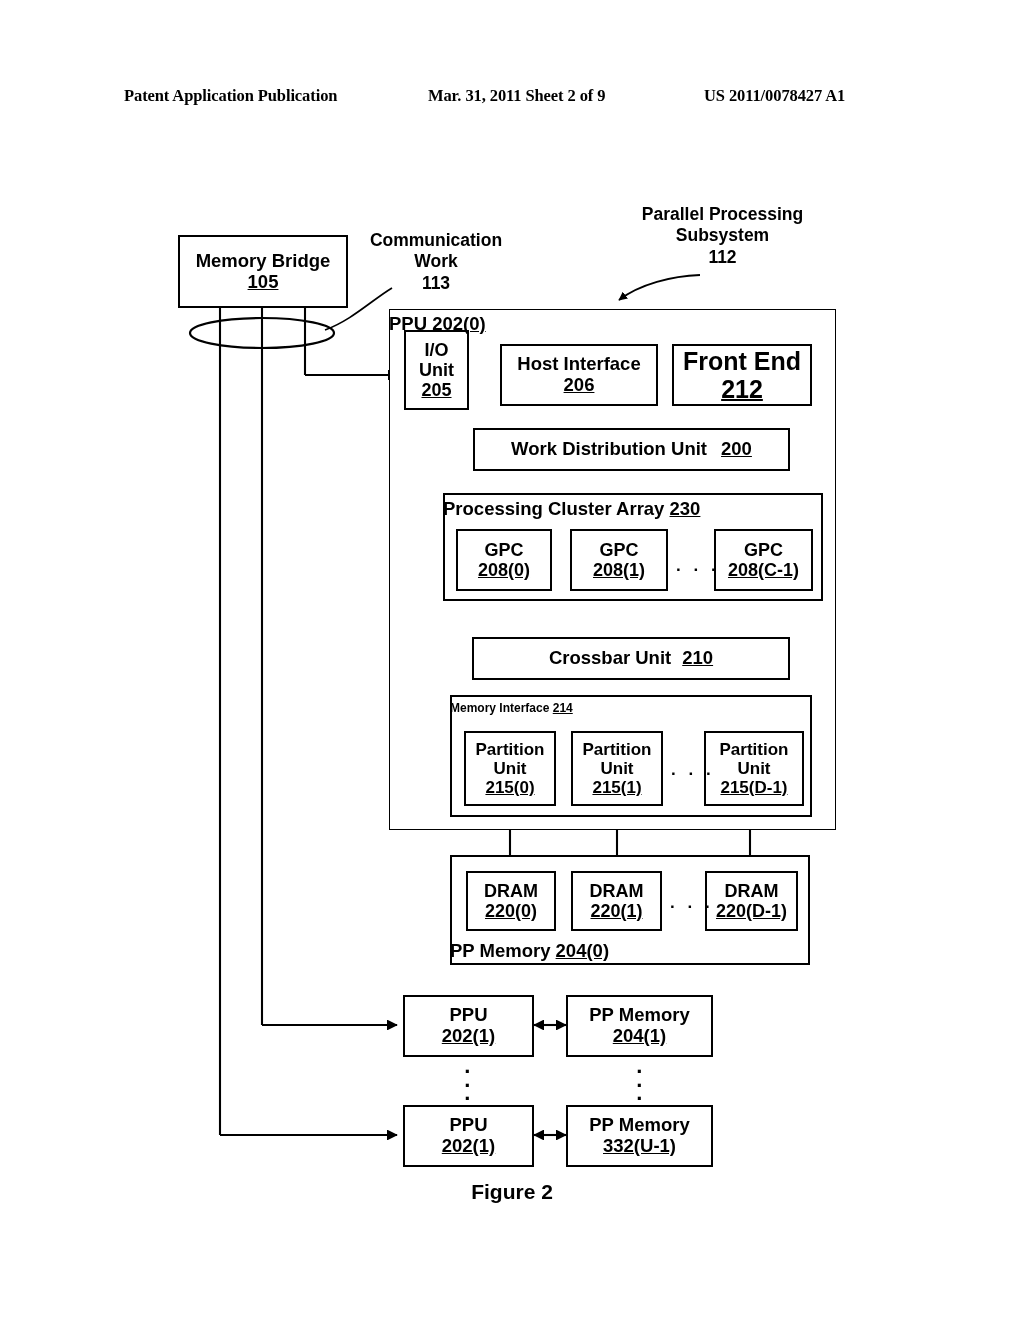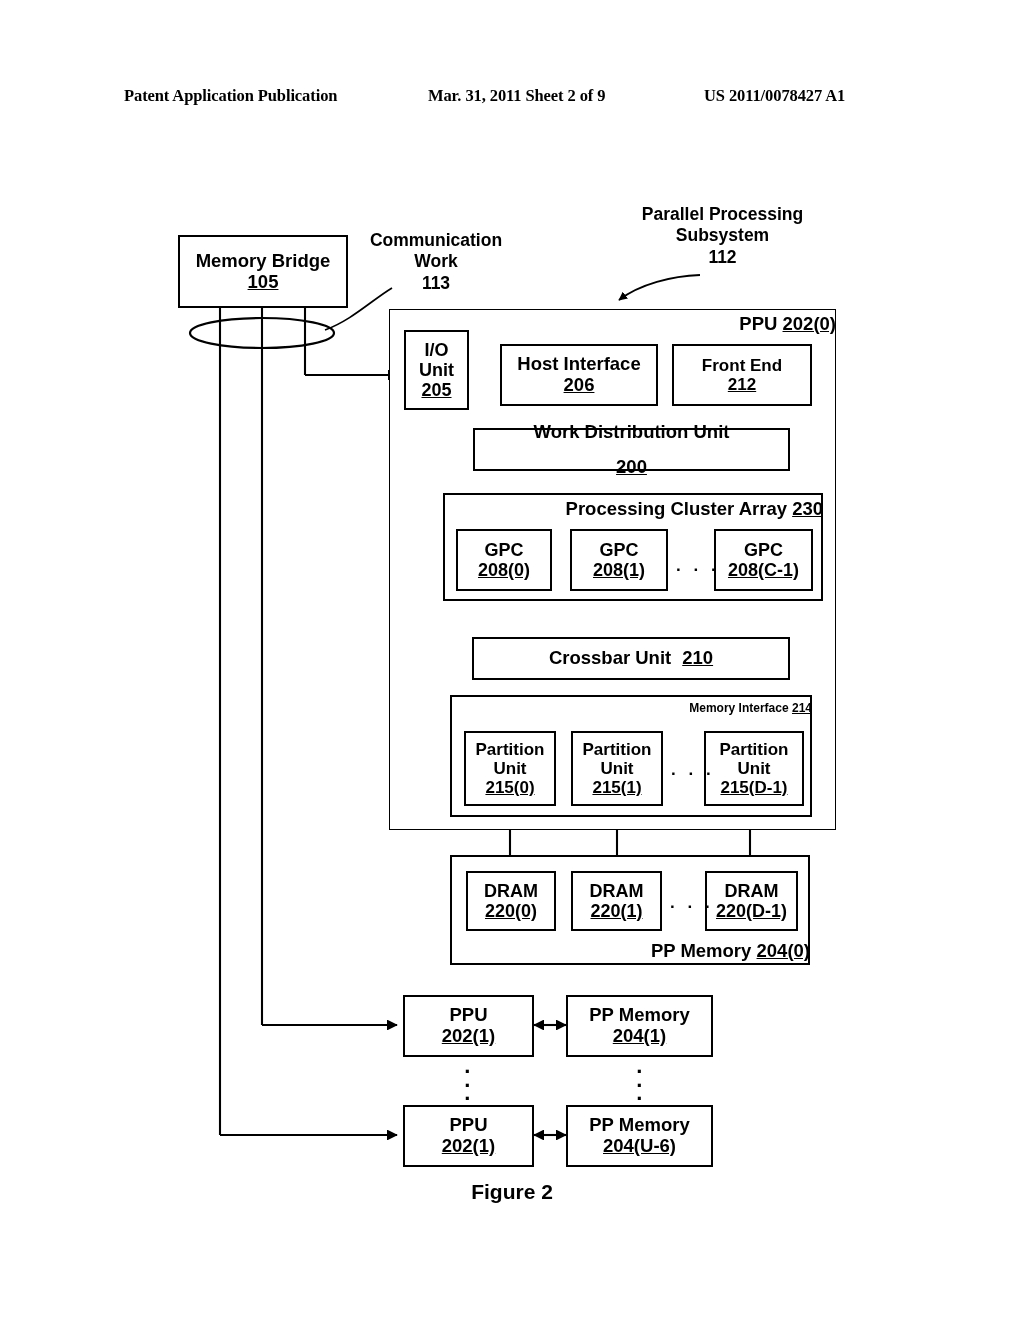--- a/index.html
+++ b/index.html
@@ -77,21 +77,21 @@
     position: absolute;
     box-sizing: border-box;
     border: 1.6px solid #000;
     background: #fff;
     z-index: 1;
   }
 
   .ttl {
     position: absolute;
     font-weight: bold;
-    text-align: right;
+    text-align: left;
     line-height: 1.15;
     z-index: 4;
     white-space: nowrap;
   }
 
   .num { text-decoration: underline; text-underline-offset: 1px; }
 
   .lbl {
     position: absolute;
     font-weight: bold;
@@ -225,26 +225,26 @@
     <span>I/O</span>
     <span>Unit</span>
     <span class="num">205</span>
   </div>
 
   <div class="box" style="left:500px; top:344px; width:158px; height:62px; font-size:18.5px;">
     <span>Host Interface</span>
     <span class="num">206</span>
   </div>
 
-  <div class="box" style="left:672px; top:344px; width:140px; height:62px; font-size:17px;">
+  <div class="box" style="left:672px; top:344px; width:140px; height:62px; font-size:25px;">
     <span>Front End</span>
     <span class="num">212</span>
   </div>
 
-  <div class="box" style="left:473px; top:428px; width:317px; height:43px; font-size:18.5px; flex-direction:column; gap:14px;">
+  <div class="box" style="left:473px; top:428px; width:317px; height:43px; font-size:18.5px; flex-direction:row; gap:14px;">
     <span>Work Distribution Unit</span>
     <span class="num">200</span>
   </div>
 
   <div class="container-box" style="left:443px; top:493px; width:380px; height:108px;"></div>
 
   <div class="ttl" style="left:443px; top:498px; width:380px; font-size:18.5px;">
     <span>Processing Cluster Array</span>
     <span class="num">230</span>
   </div>
@@ -344,18 +344,18 @@
     <div>·</div>
   </div>
 
   <div class="box thin" style="left:403px; top:1105px; width:131px; height:62px; font-size:18.5px;">
     <span>PPU</span>
     <span class="num">202(1)</span>
   </div>
 
   <div class="box thin" style="left:566px; top:1105px; width:147px; height:62px; font-size:18.5px;">
     <span>PP Memory</span>
-    <span class="num">204(U-6)</span>
+    <span class="num">332(U-1)</span>
   </div>
 
 </div>
 
 <div id="figure-caption">Figure 2</div>
 
 </body></html>

